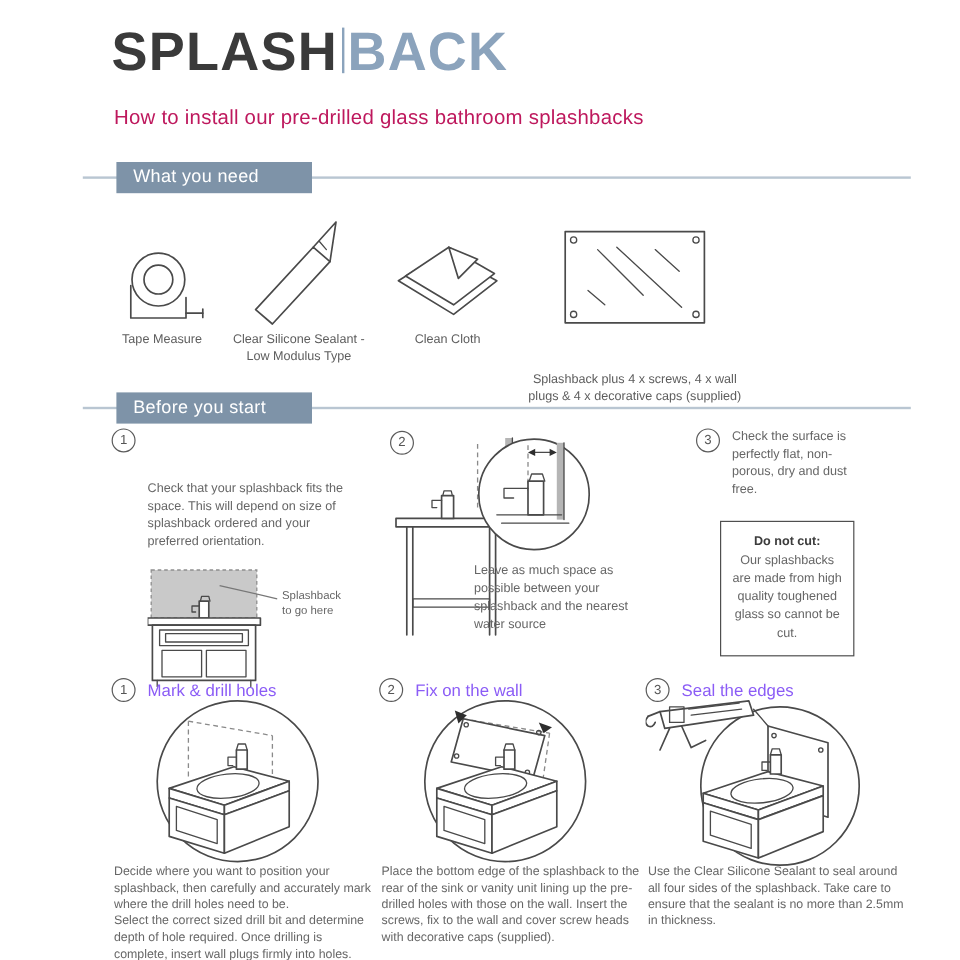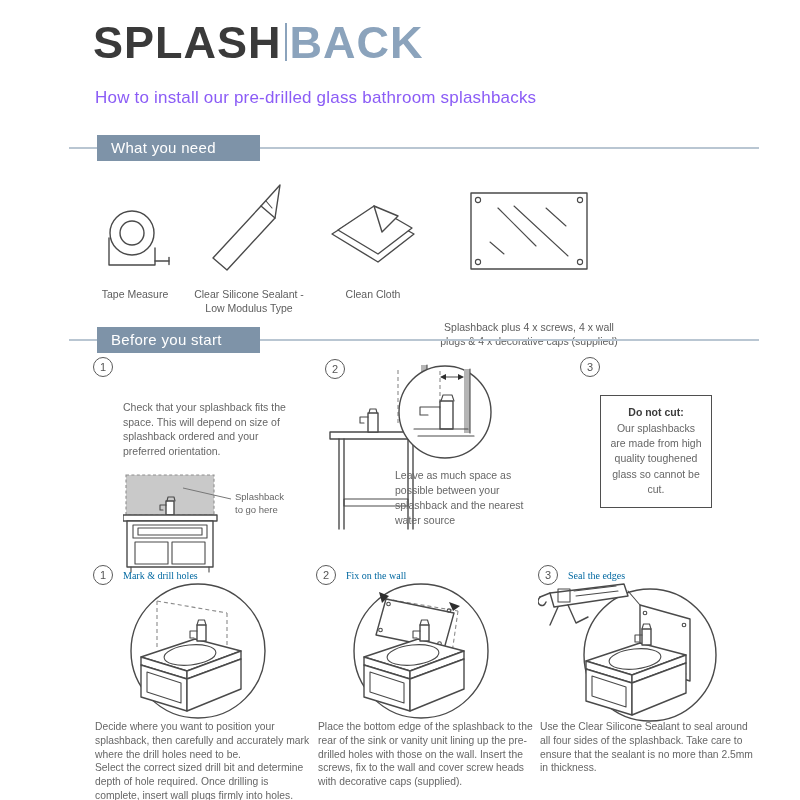--- a/index.html
+++ b/index.html
@@ -5,33 +5,33 @@
   html,body{margin:0;padding:0;background:#fff;}
   .page{position:relative;width:800px;height:800px;background:#fff;overflow:hidden;
         font-family:"Liberation Sans",sans-serif;color:#666;padding-left:43px;}
   .content{position:absolute;left:85px;top:0;width:660px;height:800px;}
 
   
   .logo{position:absolute;left:8px;top:20px;font-weight:bold;font-size:45px;line-height:1;letter-spacing:1px;white-space:nowrap;}
   .logo-splash{color:#3a3a3a;}
   .logo-bar{display:inline-block;width:2px;height:38px;background:#8ba3bc;margin:0 3px;vertical-align:-3px;}
   .logo-back{color:#8ba3bc;}
-  .subtitle{position:absolute;left:10px;top:88px;font-size:17px;color:#8b5cf6;letter-spacing:.2px;}
+  .subtitle{position:absolute;left:10px;top:88px;font-size:17px;color:#be185d;letter-spacing:.2px;}
 
   
   .section-head{position:absolute;left:12px;width:660px;height:26px;}
   .section-rule{position:absolute;left:-28px;right:-2px;top:12px;height:2px;background:#b9c6d2;}
   .section-banner{position:absolute;left:0;top:0;height:26px;line-height:26px;min-width:135px;
         padding:0 14px;background:#7e93a8;color:#fff;font-size:15px;letter-spacing:.3px;}
 
   
   .wyn-row{position:absolute;left:0;top:180px;width:660px;display:flex;}
   .wyn-item{display:flex;flex-direction:column;align-items:center;}
   .wyn-icon{height:92px;display:flex;align-items:flex-end;justify-content:center;}
-  .wyn-label{margin-top:15px;font-size:10.5px;line-height:1.35;color:#5d5d5d;text-align:center;}
+  .wyn-label{margin-top:4px;font-size:10.5px;line-height:1.35;color:#5d5d5d;text-align:center;}
 
   
   .svgst{fill:none;stroke:#4a4a4a;stroke-width:1.4;stroke-linecap:round;stroke-linejoin:round;}
   .svgthin{fill:none;stroke:#4a4a4a;stroke-width:1.1;stroke-linecap:round;stroke-linejoin:round;}
   .svgfill{fill:#fff;stroke:#4a4a4a;stroke-width:1.4;stroke-linejoin:round;}
   .svggray{fill:#c9c9c9;stroke:#8f8f8f;stroke-width:1.1;stroke-dasharray:3 2.4;}
   .svgstrip{fill:#b5b5b5;stroke:none;}
   .svgdash{fill:none;stroke:#8a8a8a;stroke-width:1.1;stroke-dasharray:4 3;}
   .svgdark{fill:#2e2e2e;stroke:none;}
   .svgptr{fill:none;stroke:#777;stroke-width:1;}
@@ -57,21 +57,21 @@
   .warning-box{margin:18px 0 0 20px;width:96px;border:1.5px solid #4f4f4f;padding:10px 7px;text-align:center;}
   .warning-title{font-size:10.5px;font-weight:bold;color:#3c3c3c;margin-bottom:3px;}
   .warning-body{font-size:10.5px;line-height:1.45;color:#666;}
 
   
   .eta-col{position:absolute;top:565px;height:235px;}
   .eta1{left:8px;width:218px;}
   .eta2{left:231px;width:222px;}
   .eta3{left:453px;width:222px;}
   .eta-title-row{display:flex;gap:10px;align-items:center;}
-  .eta-title{font-size:10px;color:#0369a1;font-family:Liberation Serif, serif;}
+  .eta-title{font-size:14px;color:#8b5cf6;}
   .eta-illus{position:absolute;left:0;top:14px;}
   .eta-text{position:absolute;left:2px;top:155px;right:0;font-size:10.3px;line-height:1.34;color:#666;}
   .prewrap{white-space:pre-line;}
 </style>
 </head>
 <body>
 
 <div class="page">
   <div class="content">
 
@@ -203,20 +203,21 @@
             <line class="svgthin" x1="90" y1="75" x2="146" y2="75"></line>
           </g>
         </svg>
       </div>
       <div class="bys2-text">Leave as much space as possible between your splashback and the nearest water source</div>
     </div>
 
     <div class="bys-col bys3">
       <div class="step-head">
         <span class="num-circle">3</span>
+        <div class="step-text">Check the surface is perfectly flat, non-porous, dry and dust free.</div>
       </div>
       <div class="warning-box">
         <div class="warning-title">Do not cut:</div>
         <div class="warning-body">Our splashbacks are made from high quality toughened glass so cannot be cut.</div>
       </div>
     </div>
 
 
     <div class="eta-col eta1">
       <div class="eta-title-row">

